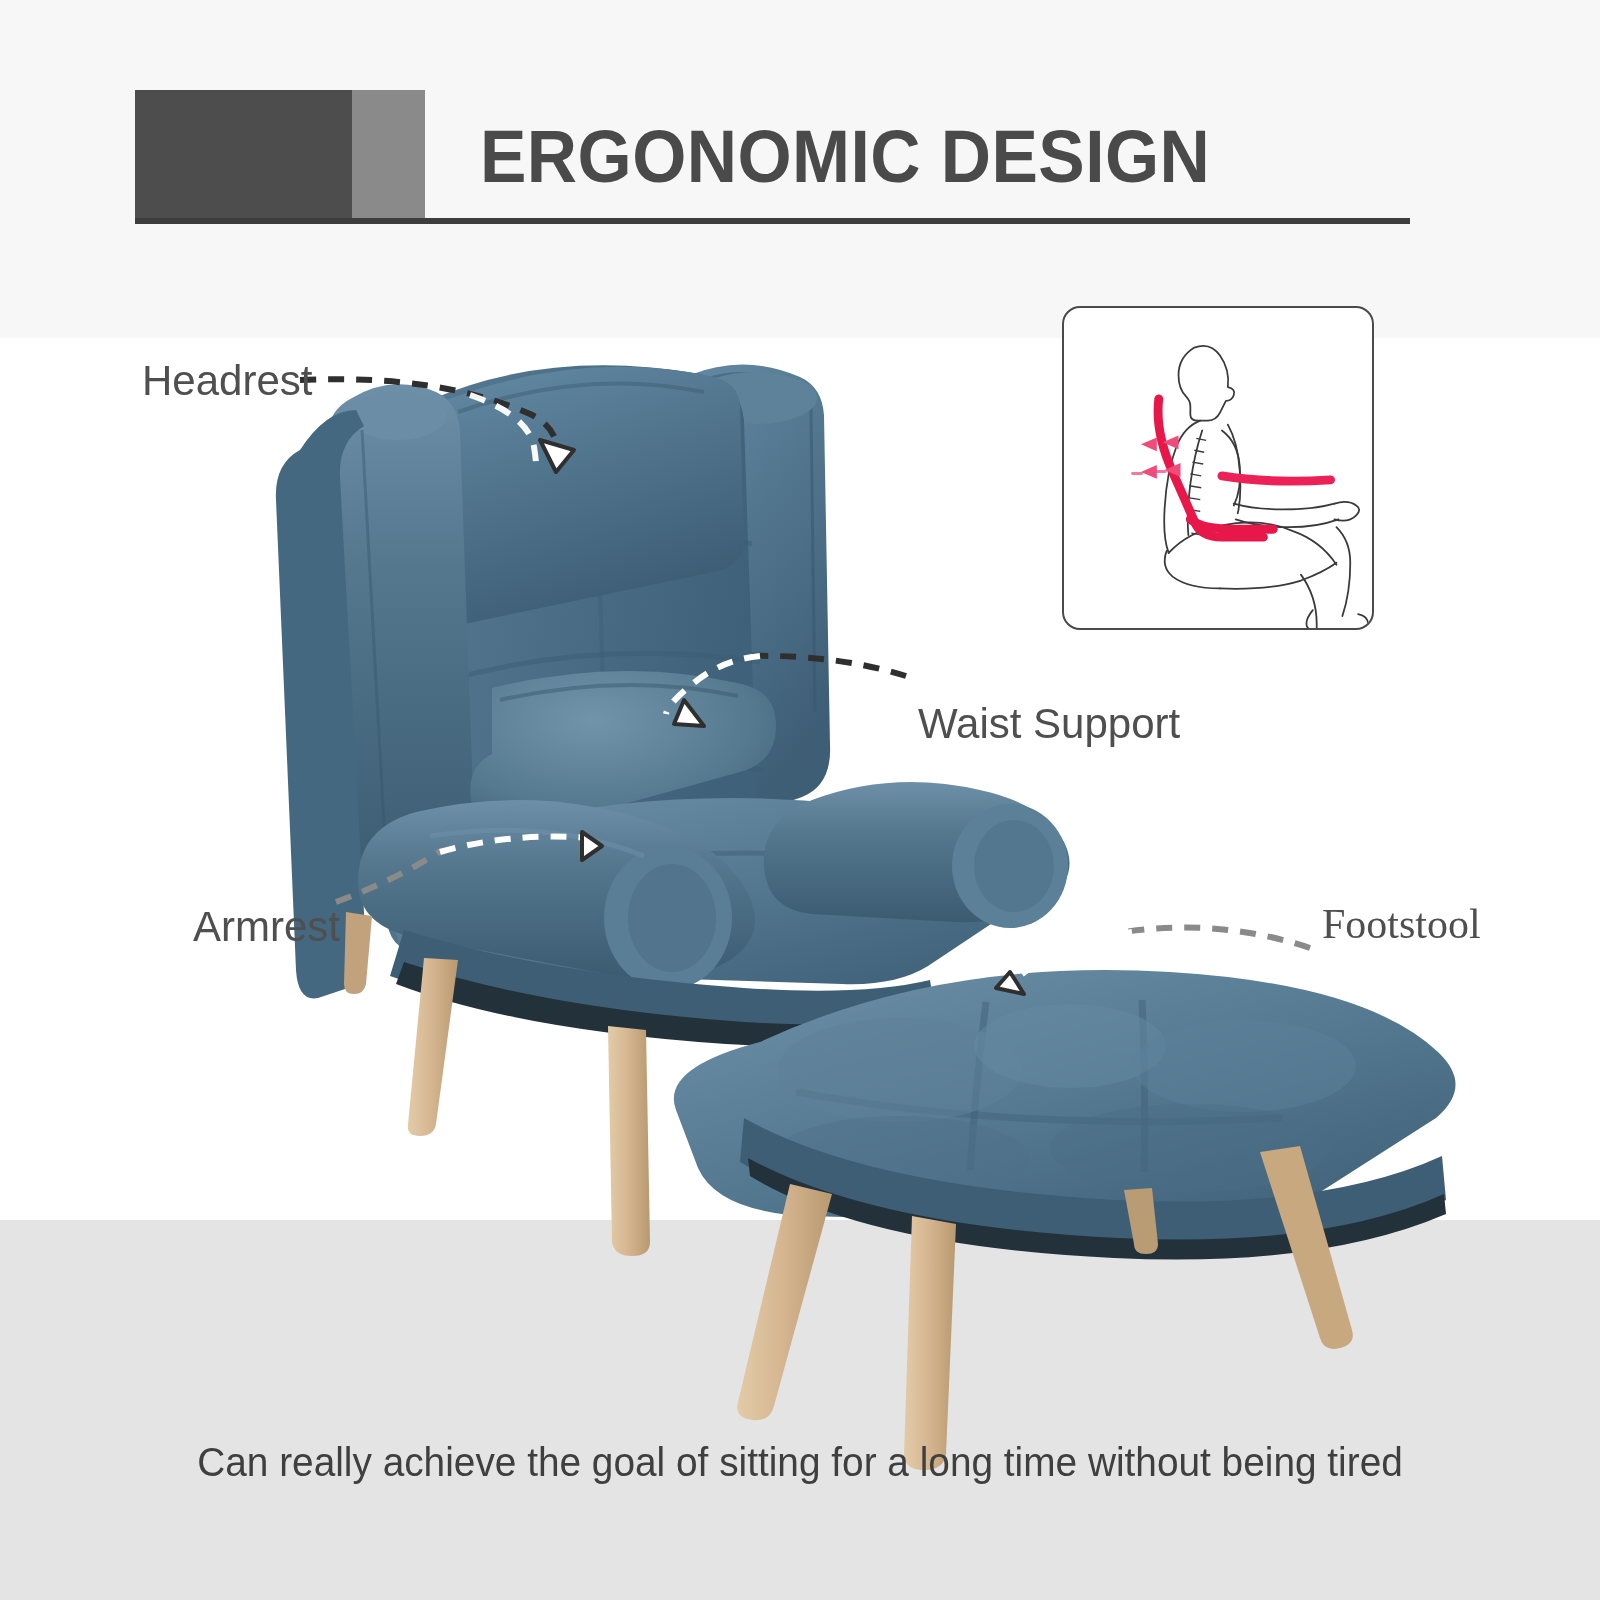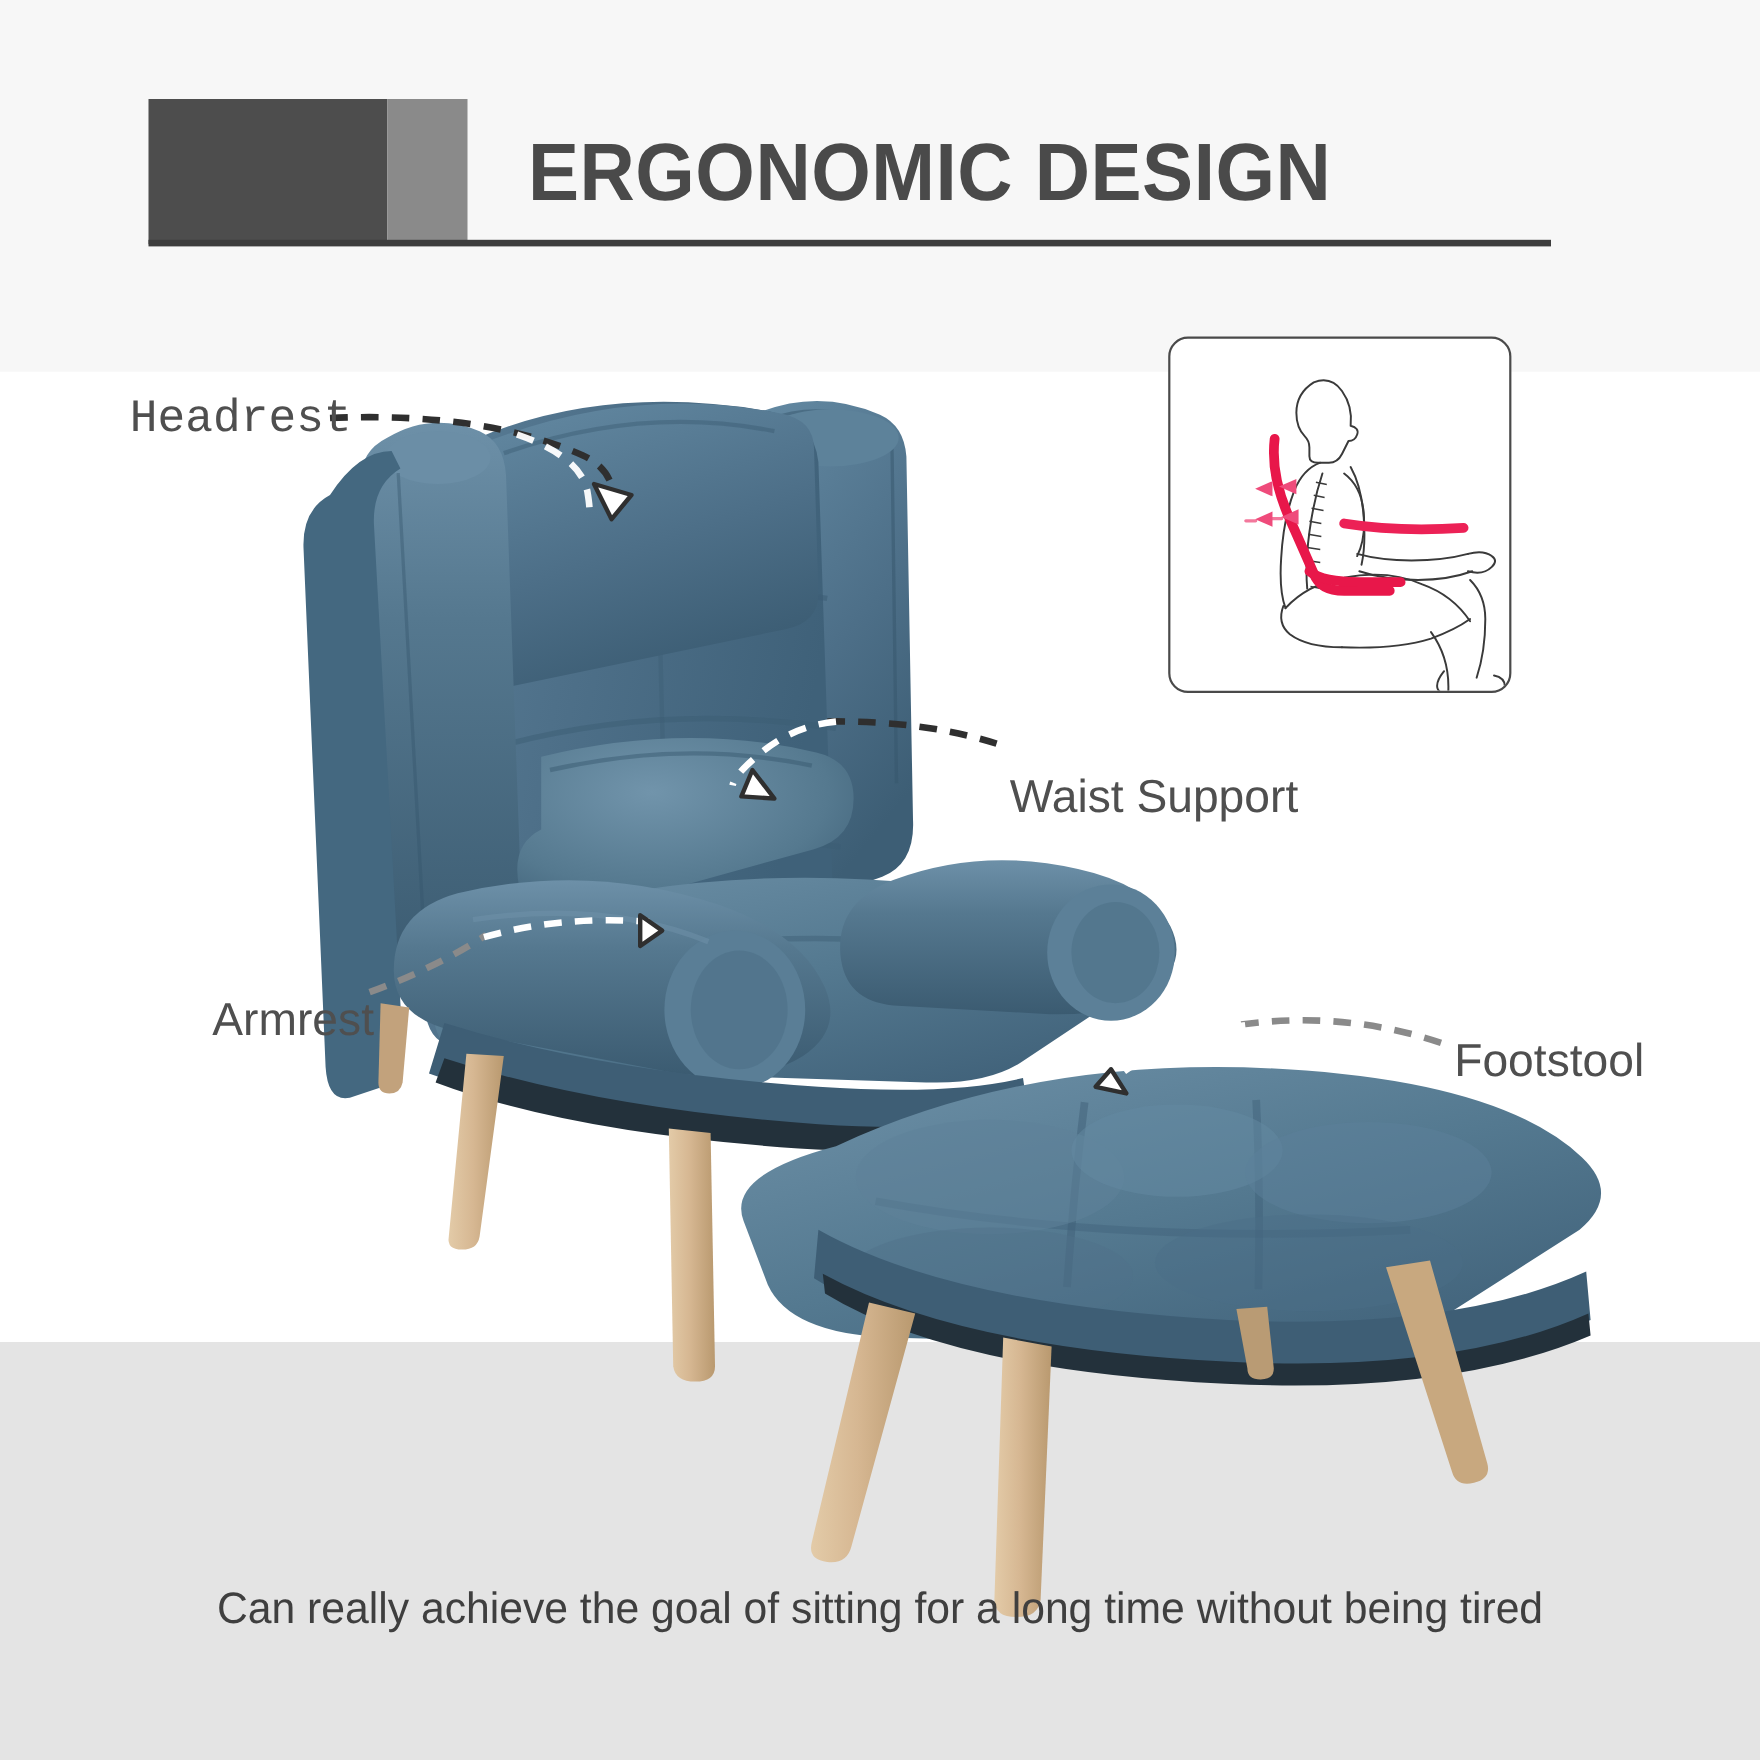--- a/index.html
+++ b/index.html
@@ -49,24 +49,24 @@
   }
 
   
   .callout-label{
     position:absolute;
     font-size:42px;
     color:#4f4f4f;
     white-space:nowrap;
     font-family:"Liberation Sans", sans-serif;
   }
-  #label-headrest{ left:118px; top:357px;font-family:Liberation Mono, monospace; }
+  #label-headrest{ left:142px; top:357px; }
   #label-waist   { left:918px; top:668px;margin-top:32px; }
   #label-armrest { left:193px; top:903px;text-align:center; }
-  #label-footstool{ left:1322px; top:940px; }
+  #label-footstool{ left:1322px; top:900px;font-family:Liberation Serif, serif; }
 
   
   #caption{
     position:absolute; left:0; top:1440px; width:1600px;
     text-align:center;
     font-size:40px; color:#3f3f3f;
     font-family:"Liberation Sans", sans-serif;
     transform:scaleX(0.97);
   }
 

